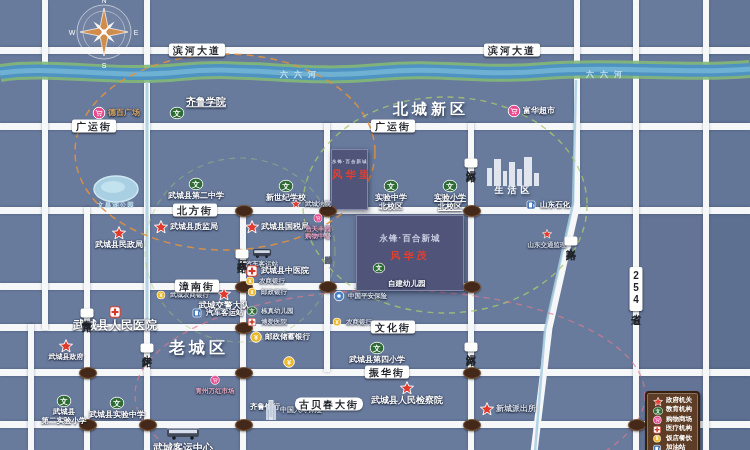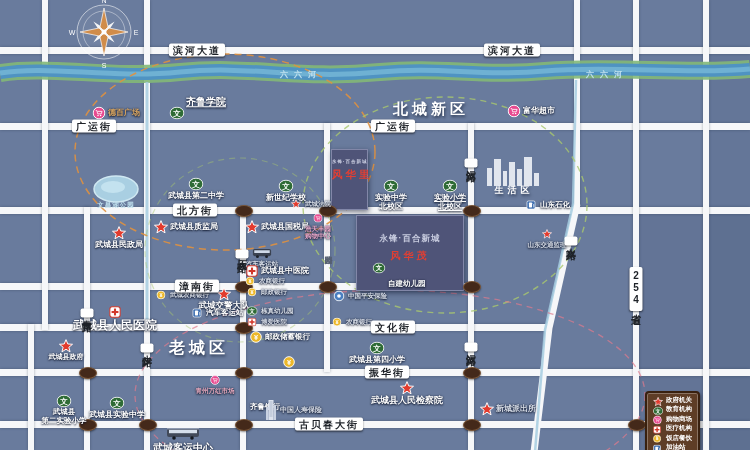--- a/index.html
+++ b/index.html
@@ -136,21 +136,21 @@
     <div class="dot" style="left: 463px; top: 419px;"></div>
     <div class="dot" style="left: 628px; top: 419px;"></div>
     <div class="rlabel box" style="left: 197px; top: 50px;">滨河大道</div>
     <div class="rlabel box" style="left: 512px; top: 50px;">滨河大道</div>
     <div class="rlabel box" style="left: 94px; top: 126px;">广运街</div>
     <div class="rlabel box" style="left: 393px; top: 126px;">广运街</div>
     <div class="rlabel box" style="left: 195px; top: 210px;">北方街</div>
     <div class="rlabel box" style="left: 197px; top: 286px;">漳南街</div>
     <div class="rlabel box" style="left: 393px; top: 327px;">文化街</div>
     <div class="rlabel box" style="left: 387px; top: 372px;">振华街</div>
-    <div class="rlabel box" style="left: 329px; top: 424px;">古贝春大街</div>
+    <div class="rlabel box" style="left: 329px; top: 404px; border-radius: 6px;">古贝春大街</div>
     <div class="rlabel box vert" style="left: 242px; top: 254px;">历亭路</div>
     <div class="rlabel box vert" style="left: 87px; top: 313px;">青年路</div>
     <div class="rlabel box vert" style="left: 147px; top: 348px;">少年路</div>
     <div class="rlabel plain vert" style="left: 327px; top: 250px;">公园路</div>
     <div class="rlabel box vert" style="left: 471px; top: 163px;">运河路</div>
     <div class="rlabel box vert" style="left: 471px; top: 347px;">运河路</div>
     <div class="rlabel box vert" style="left: 571px; top: 241px;">水兴路</div>
     <div class="rlabel box vert" style="left: 636px; top: 289px;">254省道</div>
     <div class="area-label" style="left: 431px; top: 109px; font-size: 15px;">北城新区</div>
     <div class="area-label" style="left: 199px; top: 348px; font-size: 16px;">老城区</div>

